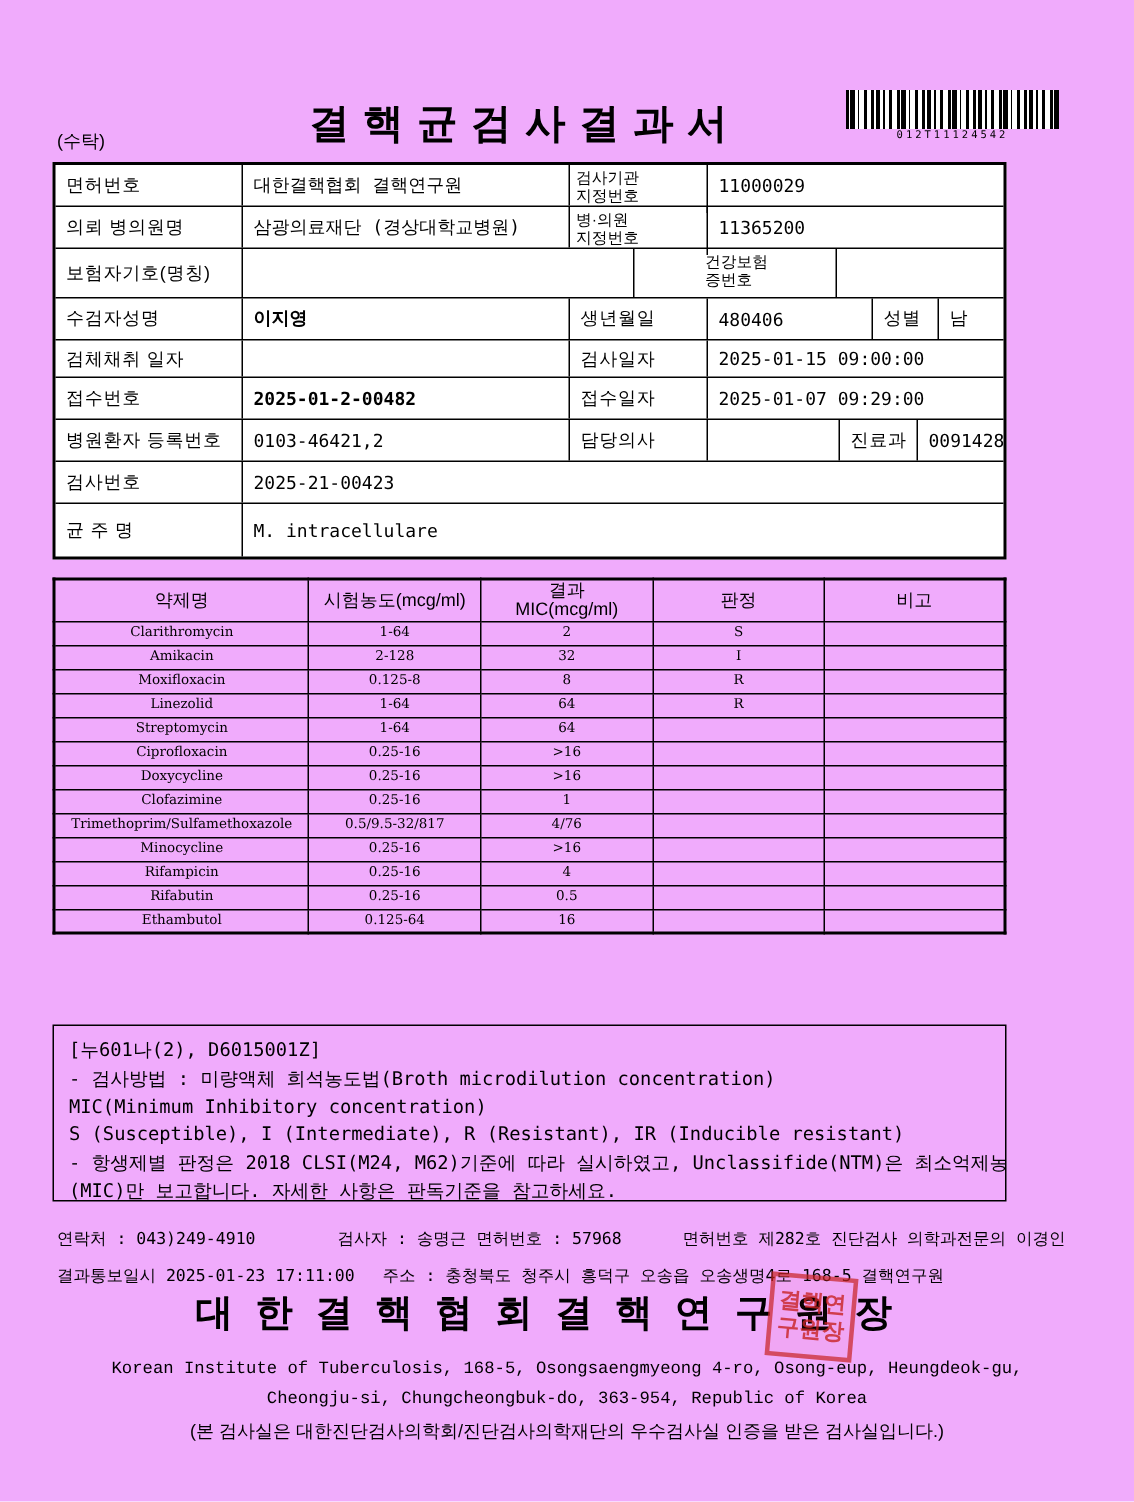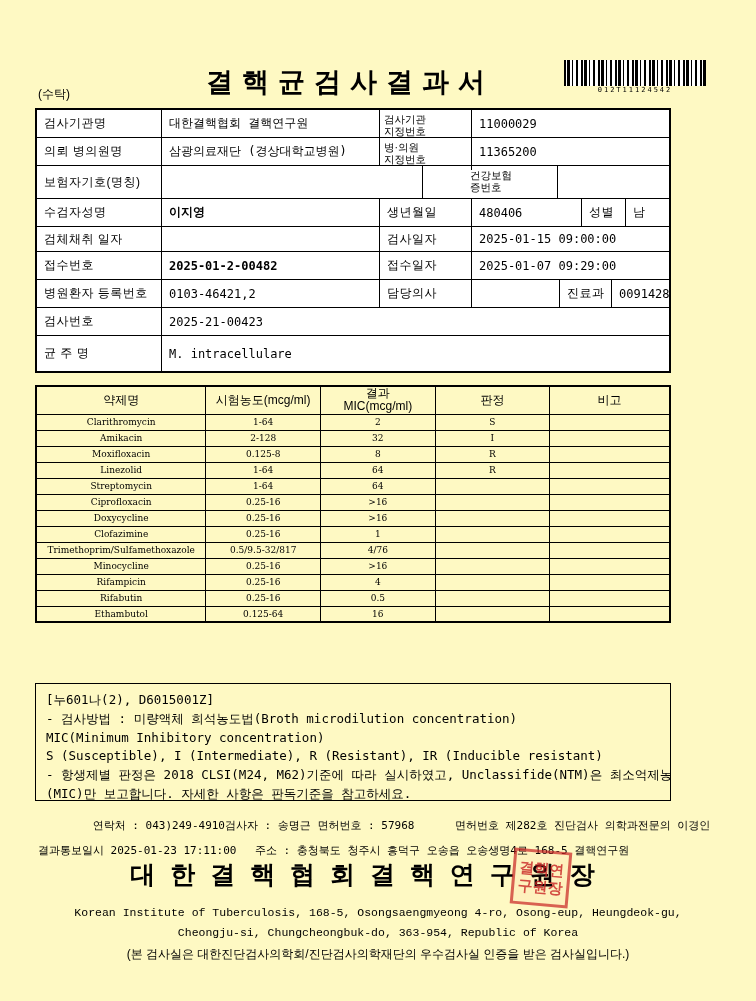--- a/index.html
+++ b/index.html
@@ -1,18 +1,18 @@
 <!DOCTYPE html>
 <html><head>
 <meta charset="utf-8">
 <style>
   * { margin:0; padding:0; box-sizing:border-box; }
   html,body { background:#ffffff; }
   .page {
-    position:relative; width:756px; height:1001px; background:#fef9c3;
+    position:relative; width:756px; height:1001px; background:#f0abfc;
     font-family:"Liberation Sans","DejaVu Sans",sans-serif; color:#000; overflow:hidden;
   }
   .consign { position:absolute; left:38px; top:86px; font-size:12px; }
   .doc-title {
     position:absolute; left:10px; top:64px; width:680px; text-align:center;
     font-size:27px; font-weight:bold; letter-spacing:9px;
   }
   .barcode-wrap { position:absolute; right:50px; top:60px; width:142px; }
   .barcode {
     height:26px;
@@ -48,21 +48,21 @@
   .note-box {
     position:absolute; left:35px; top:683px; width:636px; height:118px;
     border:1px solid #000; padding:7px 10px; font-size:12.5px; line-height:1.5;
     font-family:"DejaVu Sans Mono","Liberation Mono",monospace; white-space:nowrap; overflow:hidden;
   }
 
   
   .footer-row { position:absolute; left:38px; width:700px; font-size:11px; display:flex; white-space:nowrap; font-family:"DejaVu Sans Mono","Liberation Mono",monospace; }
   .footer-row1 { top:818px; }
   .footer-row2 { top:843px; }
-  .fcol-contact { width:187px;text-align:right; }
+  .fcol-contact { width:187px; }
   .fcol-examiner { width:230px; }
   .fcol-datetime { width:217px; }
 
   .org-line {
     position:absolute; left:0; top:858px; width:690px; text-align:center;
     font-size:25px; font-weight:bold; letter-spacing:4px; white-space:nowrap;padding-left:39px;
   }
   .seal {
     position:absolute; left:512px; top:850px; width:58px; height:56px;
     border:3px solid rgba(200,35,35,.7); transform:rotate(5deg);
@@ -82,21 +82,21 @@
 
   <span class="consign">(수탁)</span>
   <h1 class="doc-title">결핵균검사결과서</h1>
   <div class="barcode-wrap">
     <div class="barcode"></div>
     <div class="barcode-text">012T11124542</div>
   </div>
 
   <div class="info-table">
     <div class="irow">
-      <div class="icell ilabel" style="flex:0 0 125px">검사기관명</div>
+      <div class="icell ilabel" style="flex:0 0 125px">면허번호</div>
       <div class="icell ivalue" style="flex:0 0 218px">대한결핵협회 결핵연구원</div>
       <div class="icell small-label" style="flex:0 0 92px">검사기관
 지정번호</div>
       <div class="icell ivalue" style="flex:0 0 197px">11000029</div>
     </div>
     <div class="irow">
       <div class="icell ilabel" style="flex:0 0 125px">의뢰 병의원명</div>
       <div class="icell ivalue" style="flex:0 0 218px">삼광의료재단 (경상대학교병원)</div>
       <div class="icell small-label" style="flex:0 0 92px">병·의원
 지정번호</div>

